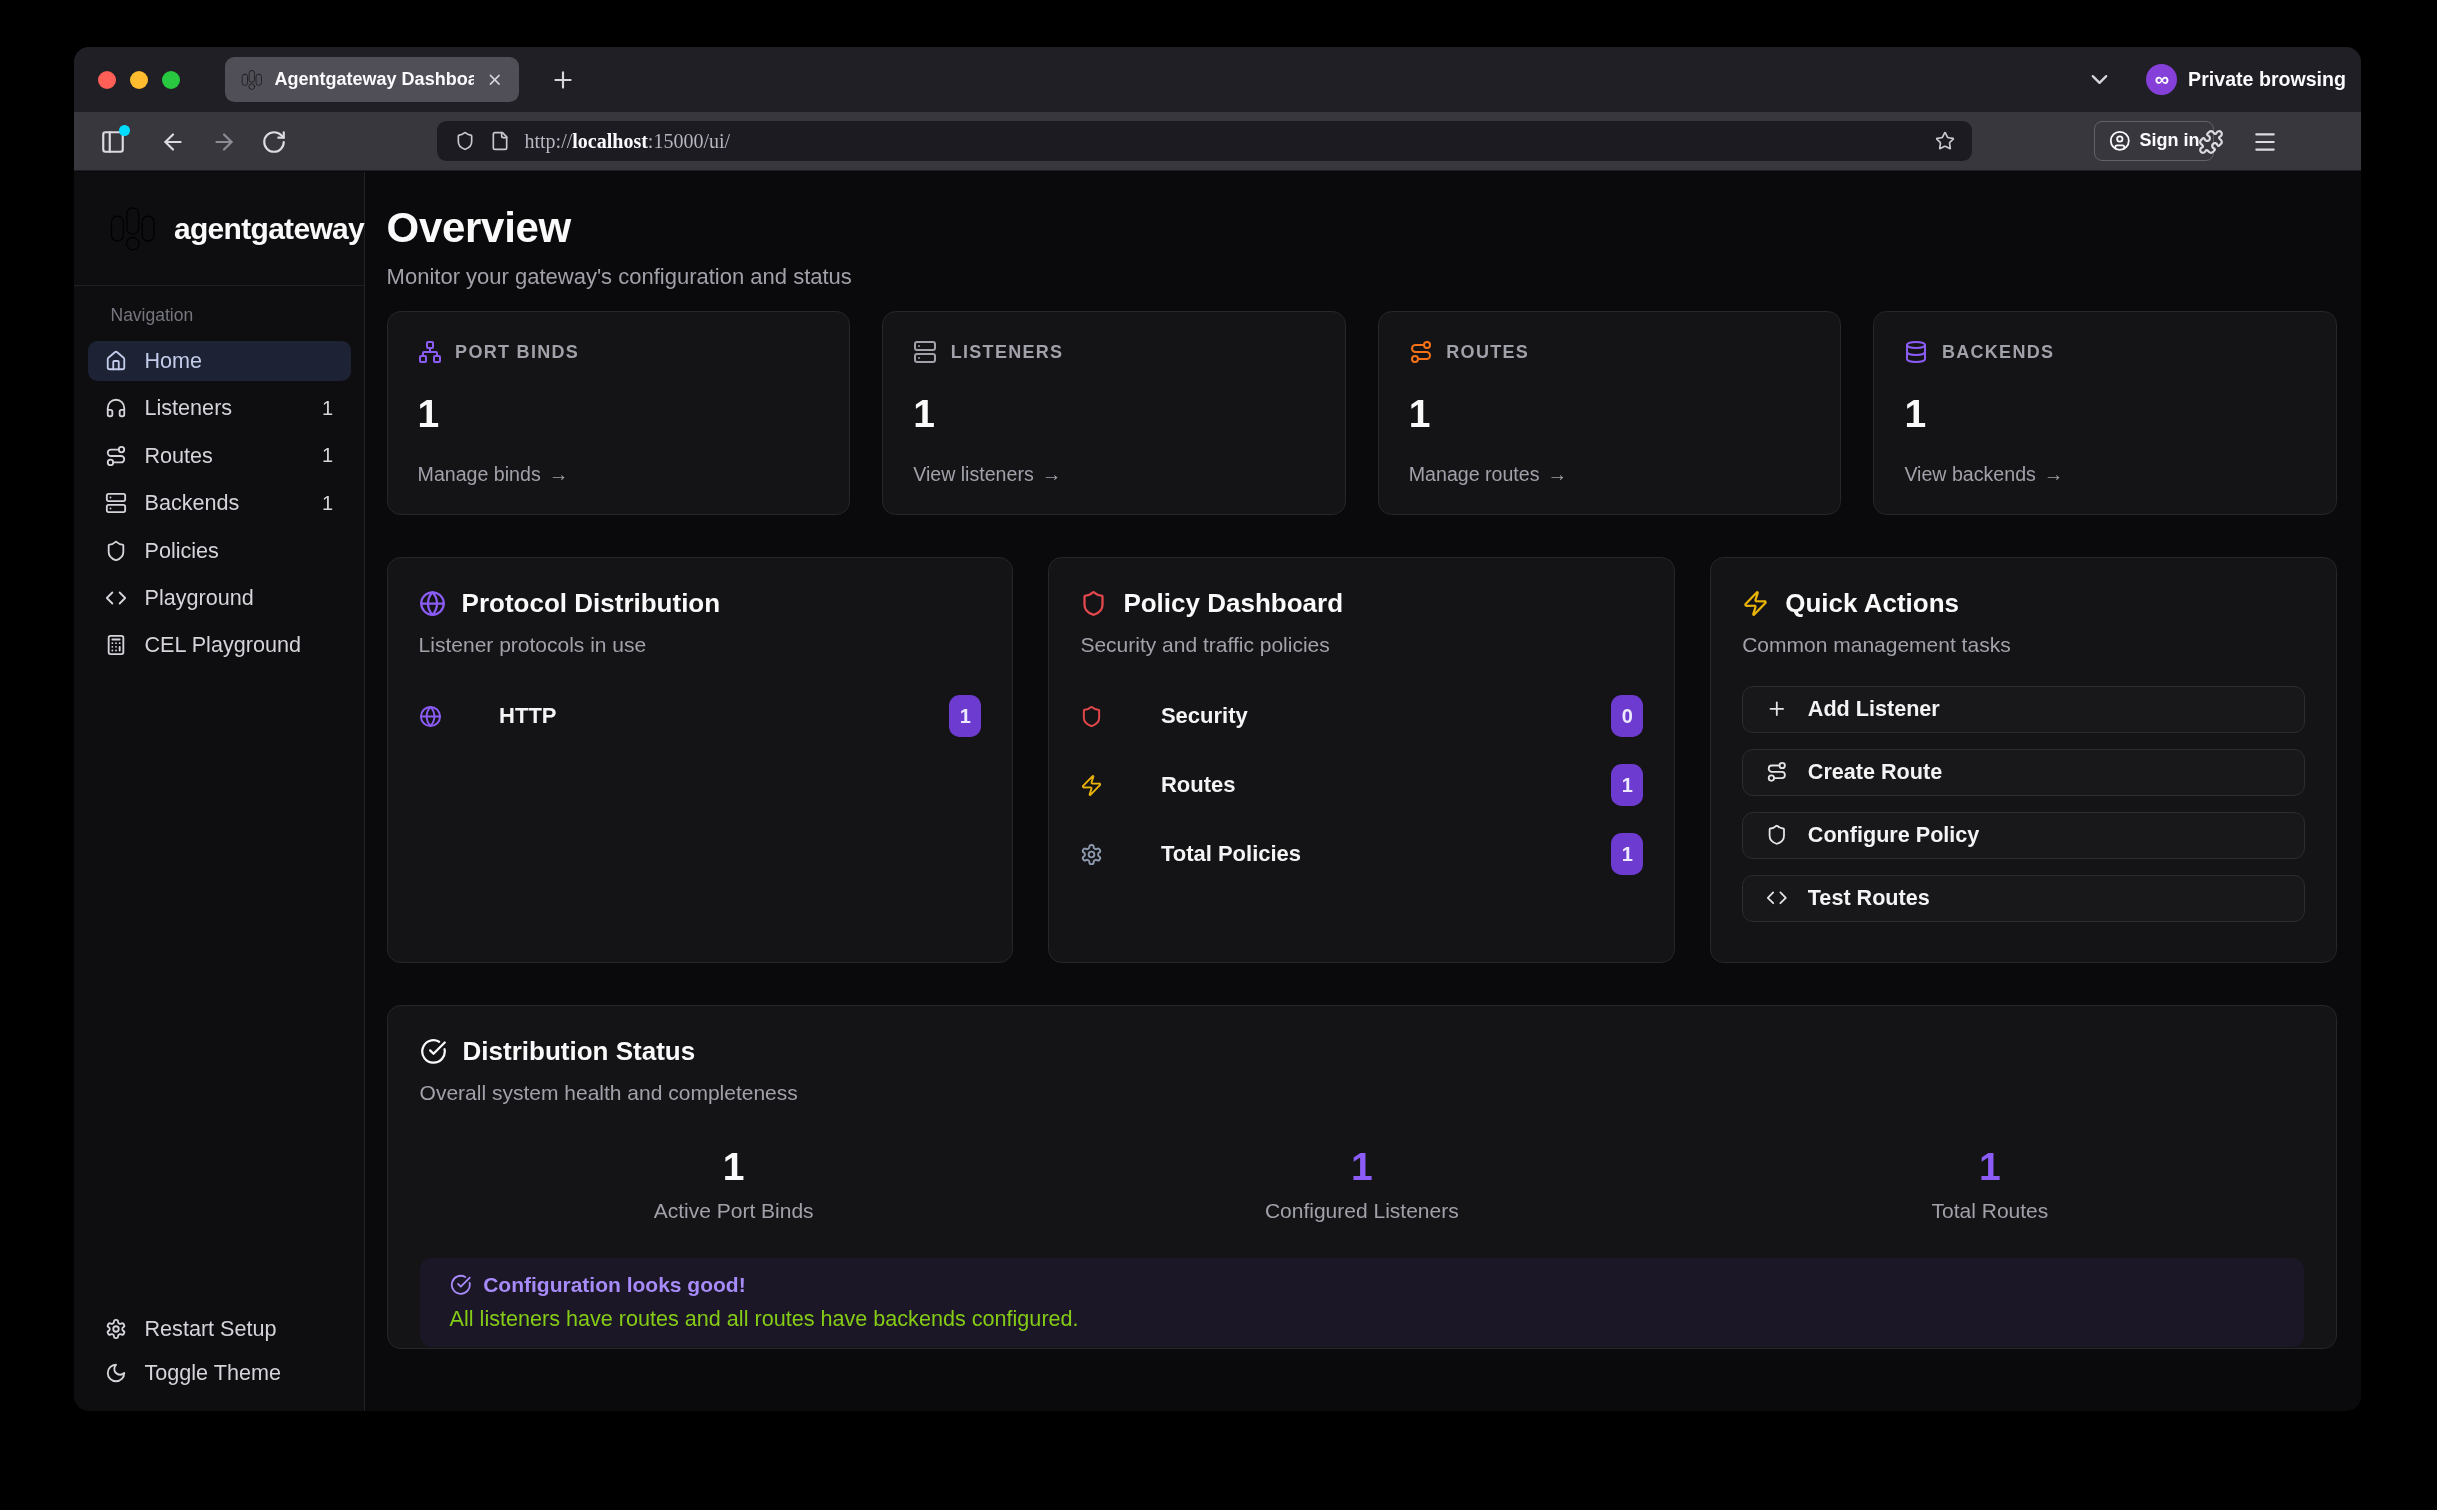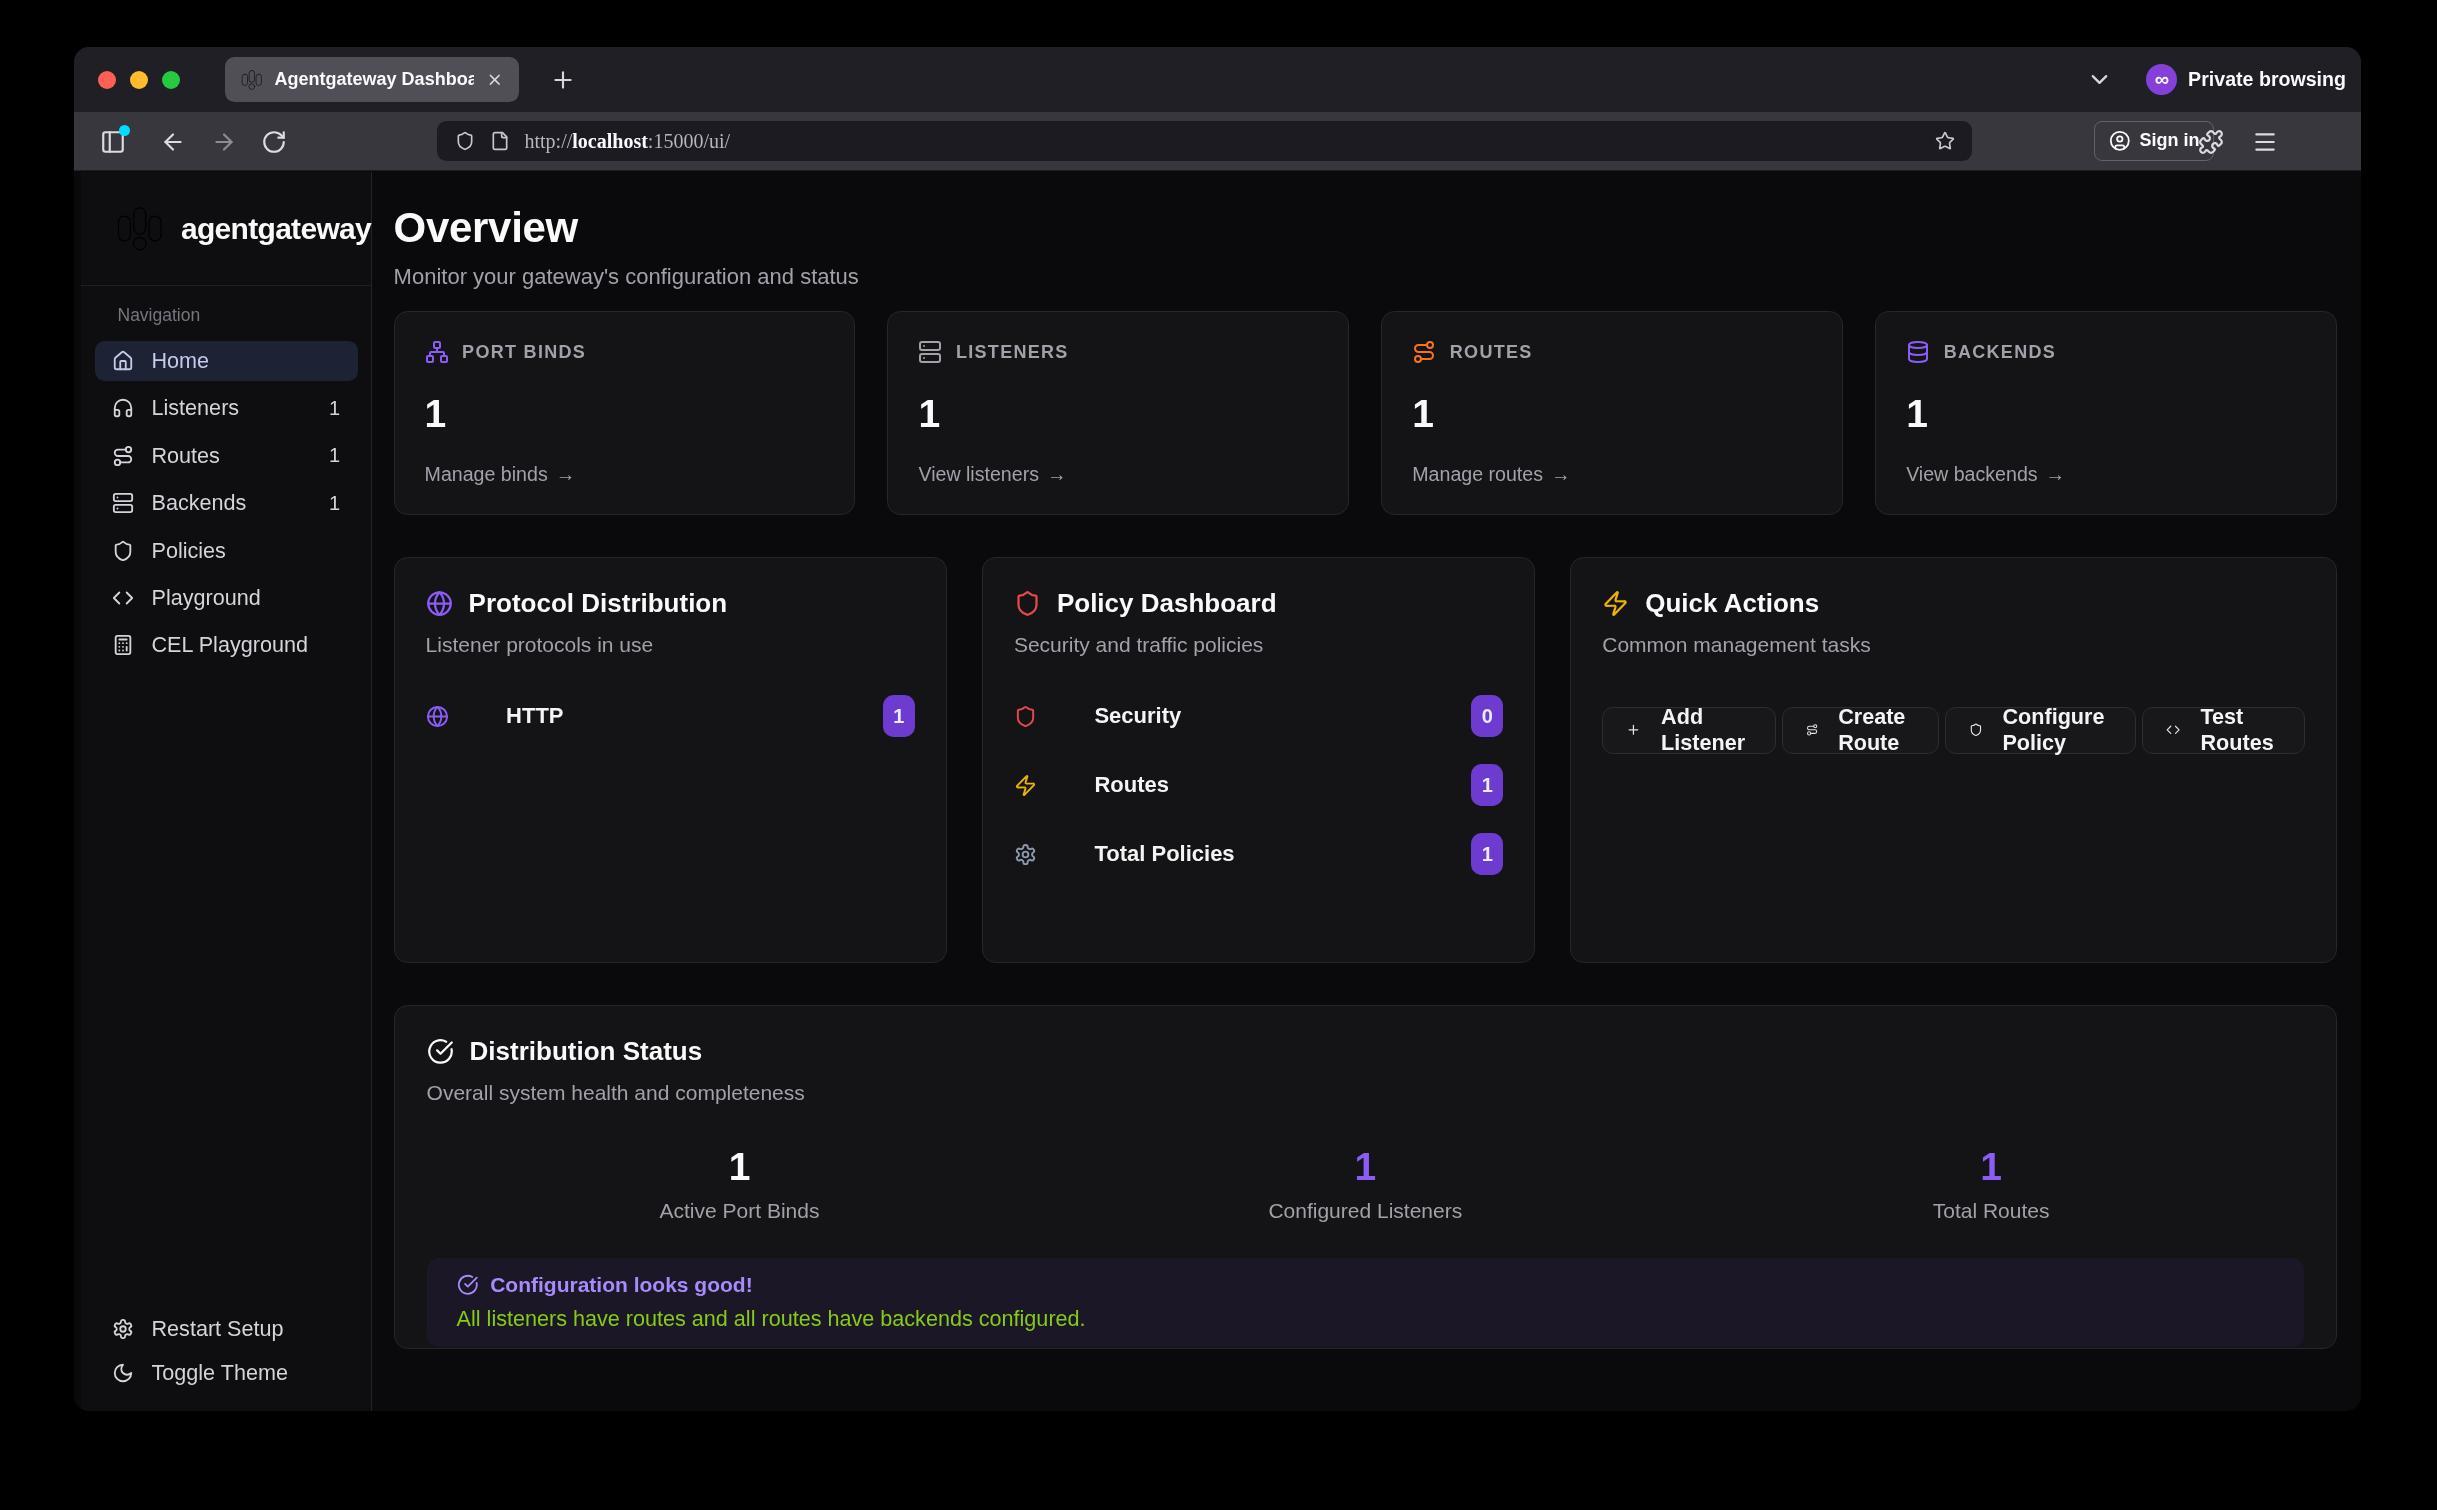--- a/index.html
+++ b/index.html
@@ -32,21 +32,21 @@
   .urlfield .ic { width:20px; height:20px; color:#c8c7cf; flex:none; }
   .url-text { font-size:20px; color:#b6b5c0; white-space:nowrap;font-family:Liberation Serif, serif; }
   .url-text b { color:#fbfbfe; }
   .url-star { margin-left:auto; width:23px; height:23px; color:#dcdbe1; }
   .signin { position:absolute; left:2020px; top:8.8px; height:40px; border:1.3px solid #63626b; border-radius:8px;
             display:flex; align-items:center; gap:9.4px; padding:0 13.5px; color:#fbfbfe; font-size:18px; font-weight:bold; }
   .signin .ic { width:21.6px; height:21.6px; }
 
   
   .content { position:absolute; top:125px; left:0; right:0; bottom:0; display:flex; }
-  .sidebar { width:291px; flex:none; background:#0e0e11; border-right:0.7px solid #232228; position:relative;margin-left:7px; }
+  .sidebar { width:291px; flex:none; background:#0e0e11; border-right:0.7px solid #232228; position:relative; }
   .brand { height:114px; display:flex; align-items:center; gap:17.5px; padding-left:35px; border-bottom:0.7px solid #1f1f24; }
   .brand-text { font-size:30px; font-weight:bold; color:#fafafa; letter-spacing:-0.7px; }
   .ic-logo { fill:var(--accent2); }
   .nav-section { padding:19px 13.5px 0; }
   .nav-label { font-size:17.5px; color:#76767f; padding-left:23px; margin-bottom:15px; }
   .nav-item { height:40px; border-radius:9.4px; display:flex; align-items:center; padding:0 17.5px; margin-bottom:7.4px;
               color:#d4d4da; font-size:21.6px; cursor:pointer; }
   .nav-item .ic { width:22px; height:22px; margin-right:17.5px; }
   .nav-item.active { background:var(--active-bg); color:var(--active-fg); }
   .nav-count { margin-left:auto; font-size:20px; }
@@ -69,21 +69,21 @@
   .row2 { display:grid; grid-template-columns:repeat(3,1fr); gap:35px; margin-top:42px; }
   .panel { height:406px; background:#141417; border:0.7px solid #26262b; border-radius:13.5px; padding:30px 31px; }
   .panel-head { display:flex; align-items:center; gap:16px; font-size:26px; font-weight:bold; color:#fafafa; }
   .panel-head .ic { width:27px; height:27px; }
   .panel-sub { margin-top:13.5px; font-size:21px; color:#a1a1aa; }
   .panel-rows { margin-top:38px; }
   .p-row { display:flex; align-items:center; height:43px; margin-bottom:26px; font-size:22px; font-weight:bold; color:#f4f4f5;gap:40px; }
   .p-row .ic { width:23px; height:23px; margin-right:17.5px; }
   .badge { margin-left:auto; min-width:32px; height:42px; padding:0 6.7px; border-radius:10.8px; background:var(--badge);
            color:#ede9fe; font-size:20px; font-weight:bold; display:flex; align-items:center; justify-content:center; }
-  .qa-list { margin-top:50px; display:flex; flex-direction:row; gap:6px; }
+  .qa-list { margin-top:29px; display:flex; flex-direction:column; gap:16px; }
   .qa-btn { height:47px; border:1.3px solid #2c2c31; background:#18181b; border-radius:10.8px; display:flex; align-items:center;
             gap:20px; padding:0 23px; font-size:21.6px; font-weight:bold; color:#f4f4f5; cursor:pointer; }
   .qa-btn .ic { width:21.6px; height:21.6px; color:#e4e4e7; }
 
   .status-card { margin-top:42px; height:344px; background:#141417; border:0.7px solid #26262b; border-radius:13.5px; padding:30px 32px; }
   .metrics { display:grid; grid-template-columns:repeat(3,1fr); margin-top:40px; text-align:center; }
   .metric-value { font-size:39px; font-weight:bold; }
   .metric-label { margin-top:10.8px; font-size:21px; color:#a1a1aa; }
   .banner { margin-top:35px; background:#1c1726; border-radius:12px; height:89px; padding:0 30px;
             display:flex; flex-direction:column; justify-content:center; gap:9.4px; }

